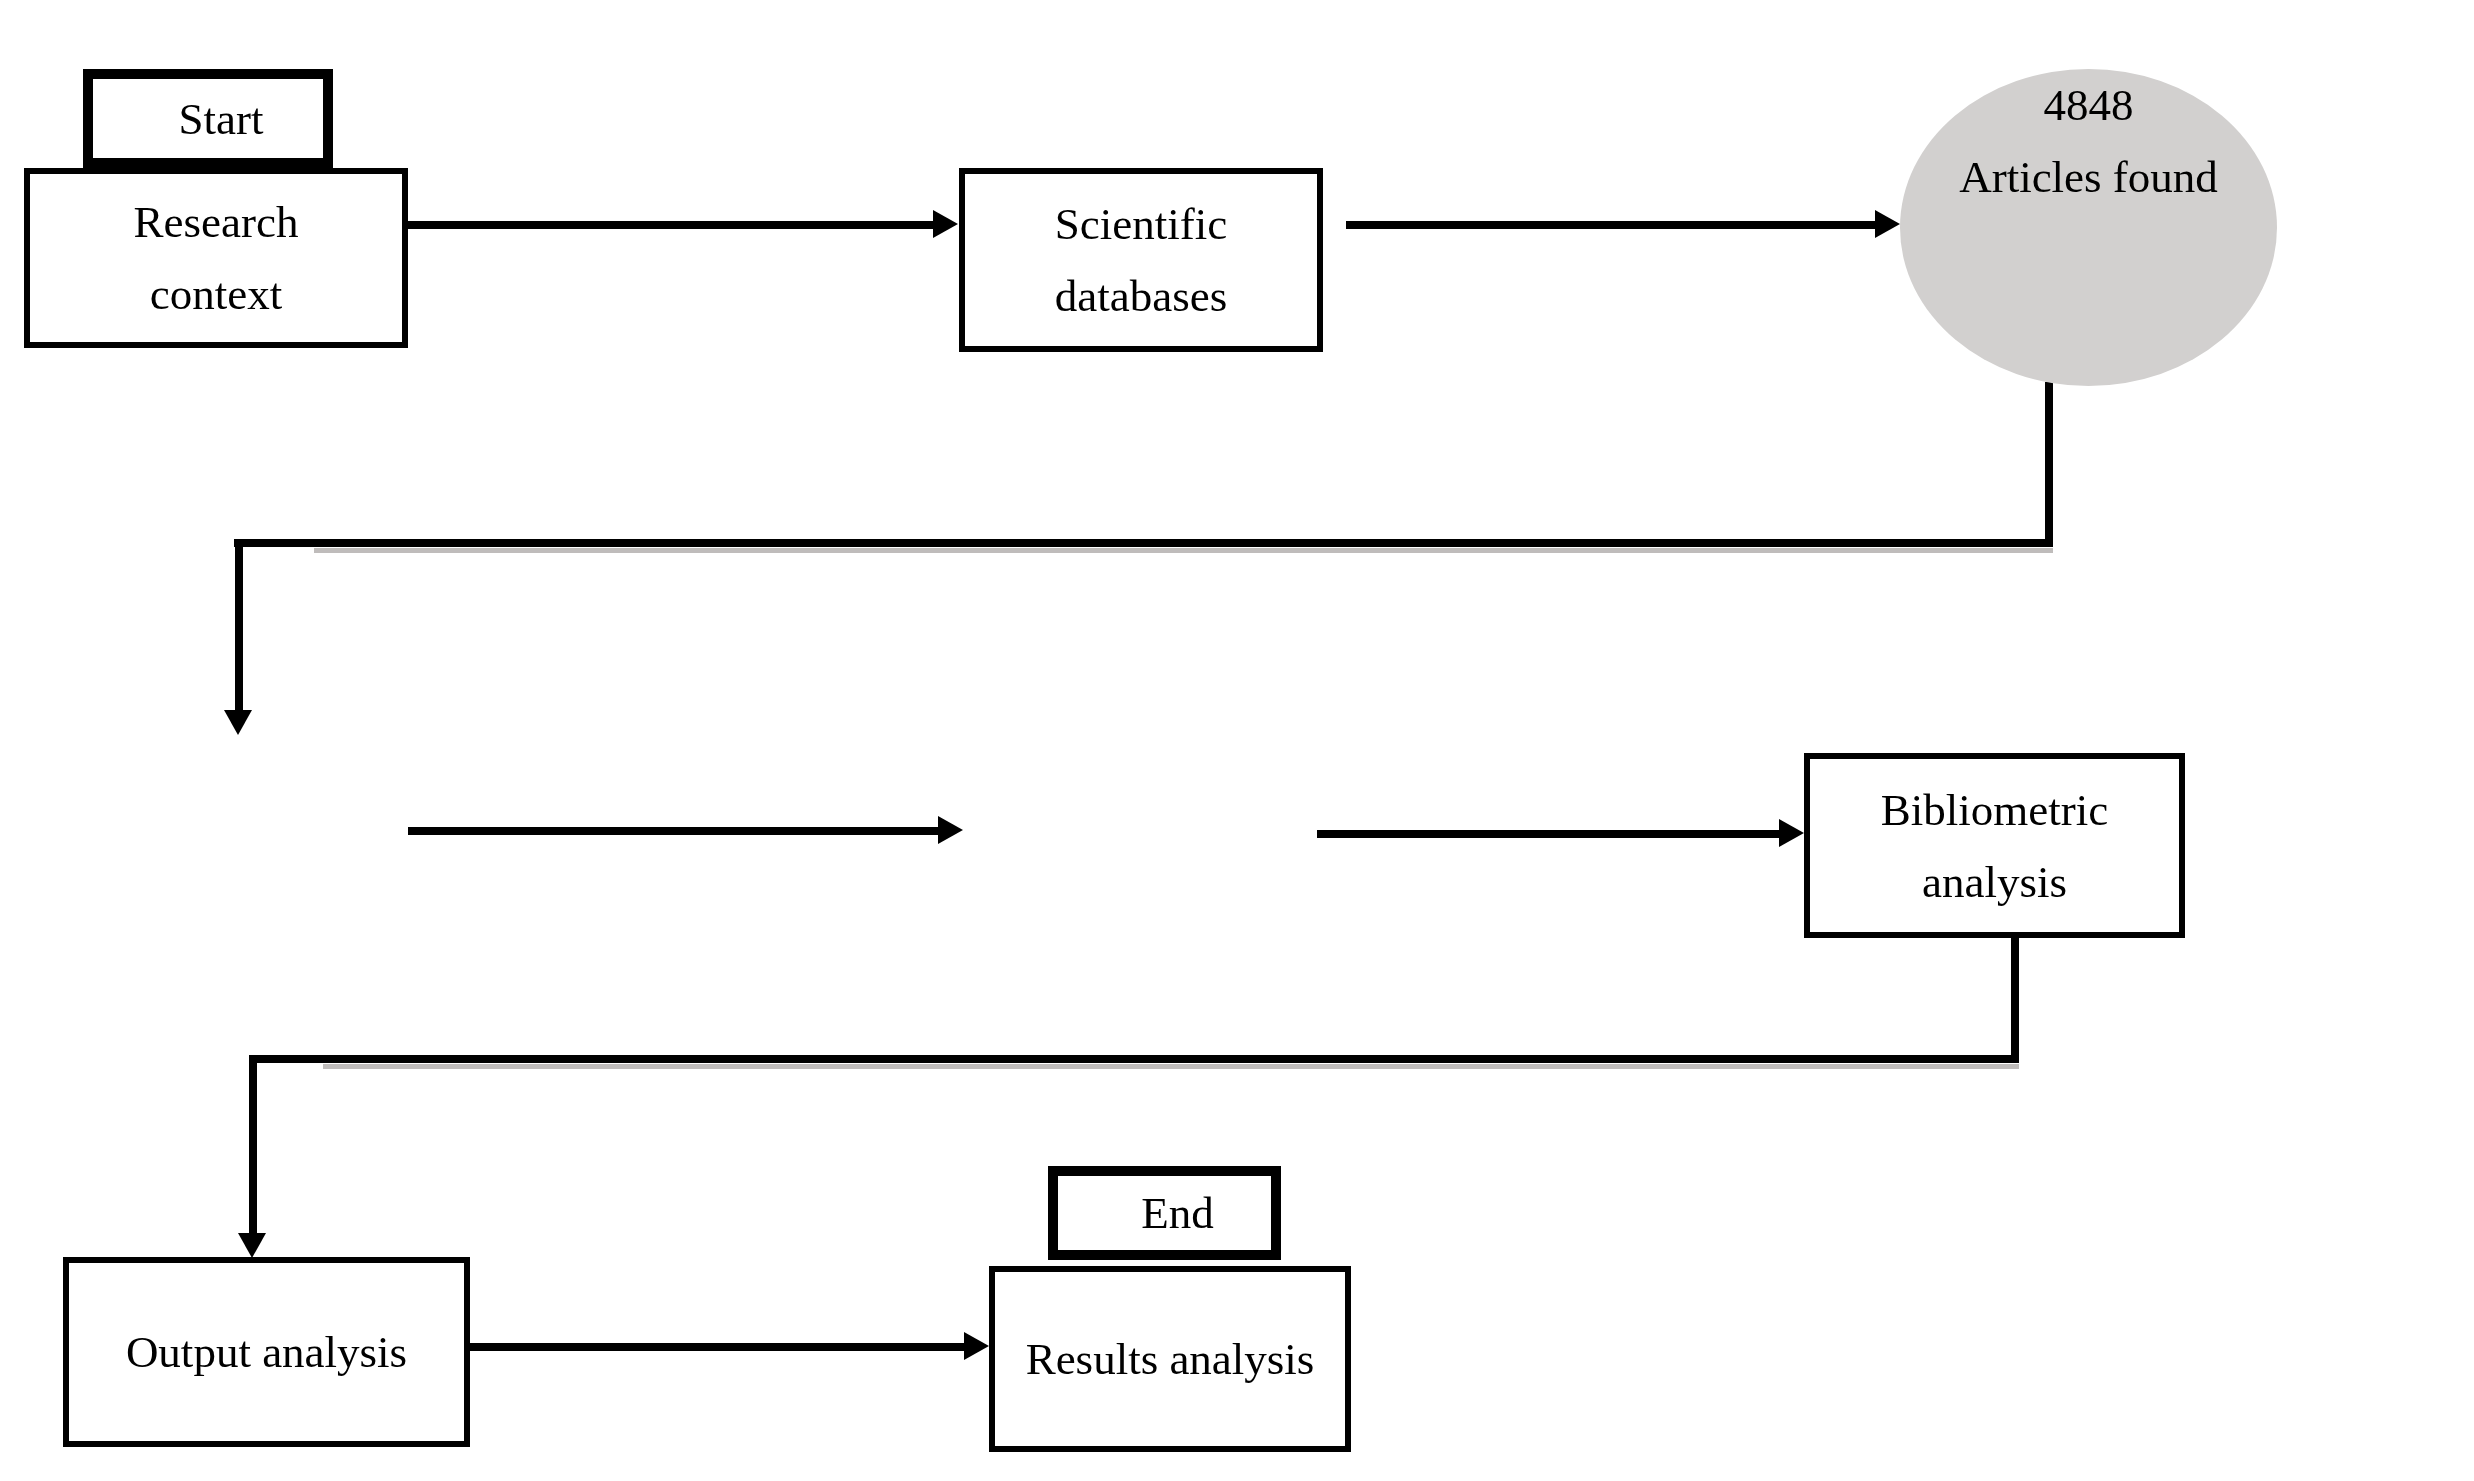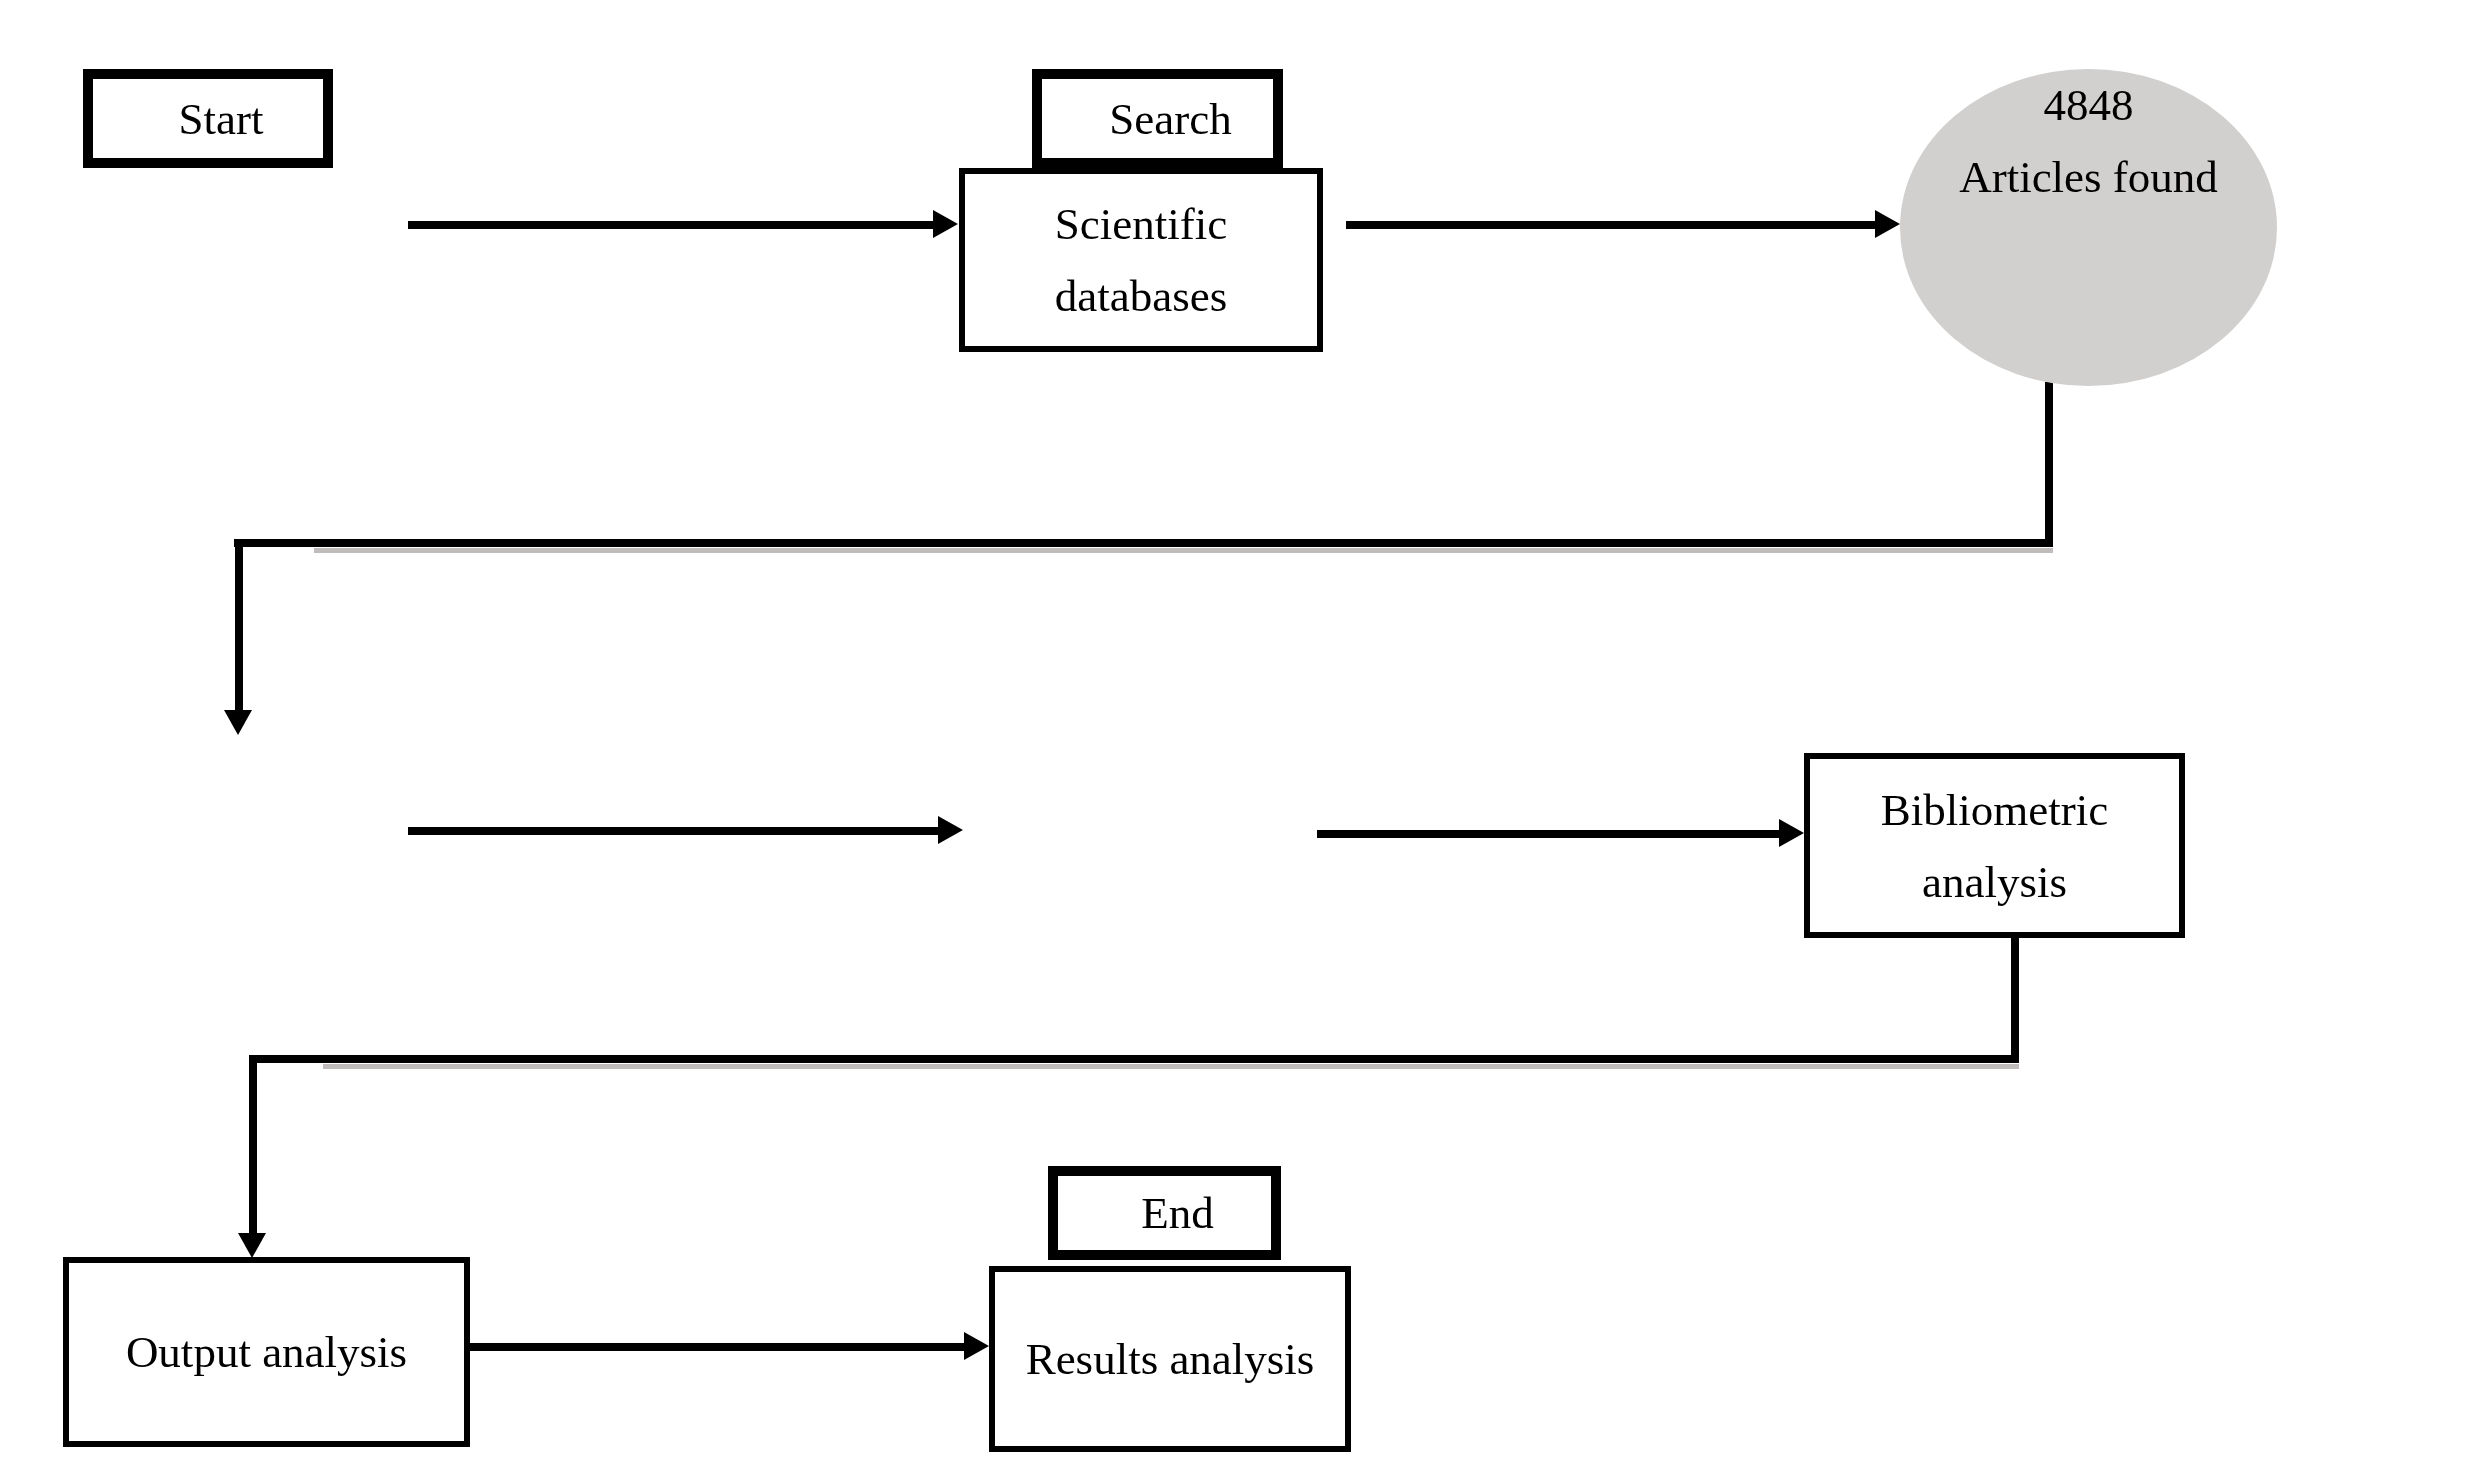--- a/index.html
+++ b/index.html
@@ -70,39 +70,40 @@
   <div class="h-arrow" style="left:469px;top:1330px;width:520px">
     <div class="hshaft"></div>
     <div class="hhead"></div>
   </div>
 
   <div class="ellipse" style="left:1900px;top:69px;width:377px;height:317px;background:#d2d0cf">
     <span>4848
 Articles found</span>
   </div>
 
+  <div class="box" style="left:24px;top:168px;width:384px;height:180px">
+    <span>Research
+context</span>
+  </div>
   <div class="box" style="left:959px;top:168px;width:364px;height:184px">
     <span>Scientific
 databases</span>
   </div>
   <div class="box" style="left:1804px;top:753px;width:381px;height:185px">
     <span>Bibliometric
 analysis</span>
   </div>
   <div class="box" style="left:63px;top:1257px;width:407px;height:190px">
     <span>Output analysis</span>
   </div>
   <div class="box" style="left:989px;top:1266px;width:362px;height:186px">
     <span>Results analysis</span>
   </div>
 
   <div class="box labelbox" style="left:83px;top:69px;width:250px;height:99px">
     <span>Start</span>
   </div>
-  <div class="box labelbox" style="left:1032px;top:69px;width:251px;height:99px">
-    <span>Search</span>
-  </div>
   <div class="box labelbox" style="left:1048px;top:1166px;width:233px;height:94px">
     <span>End</span>
   </div>
 
 </div>
 
 
 </body></html>

